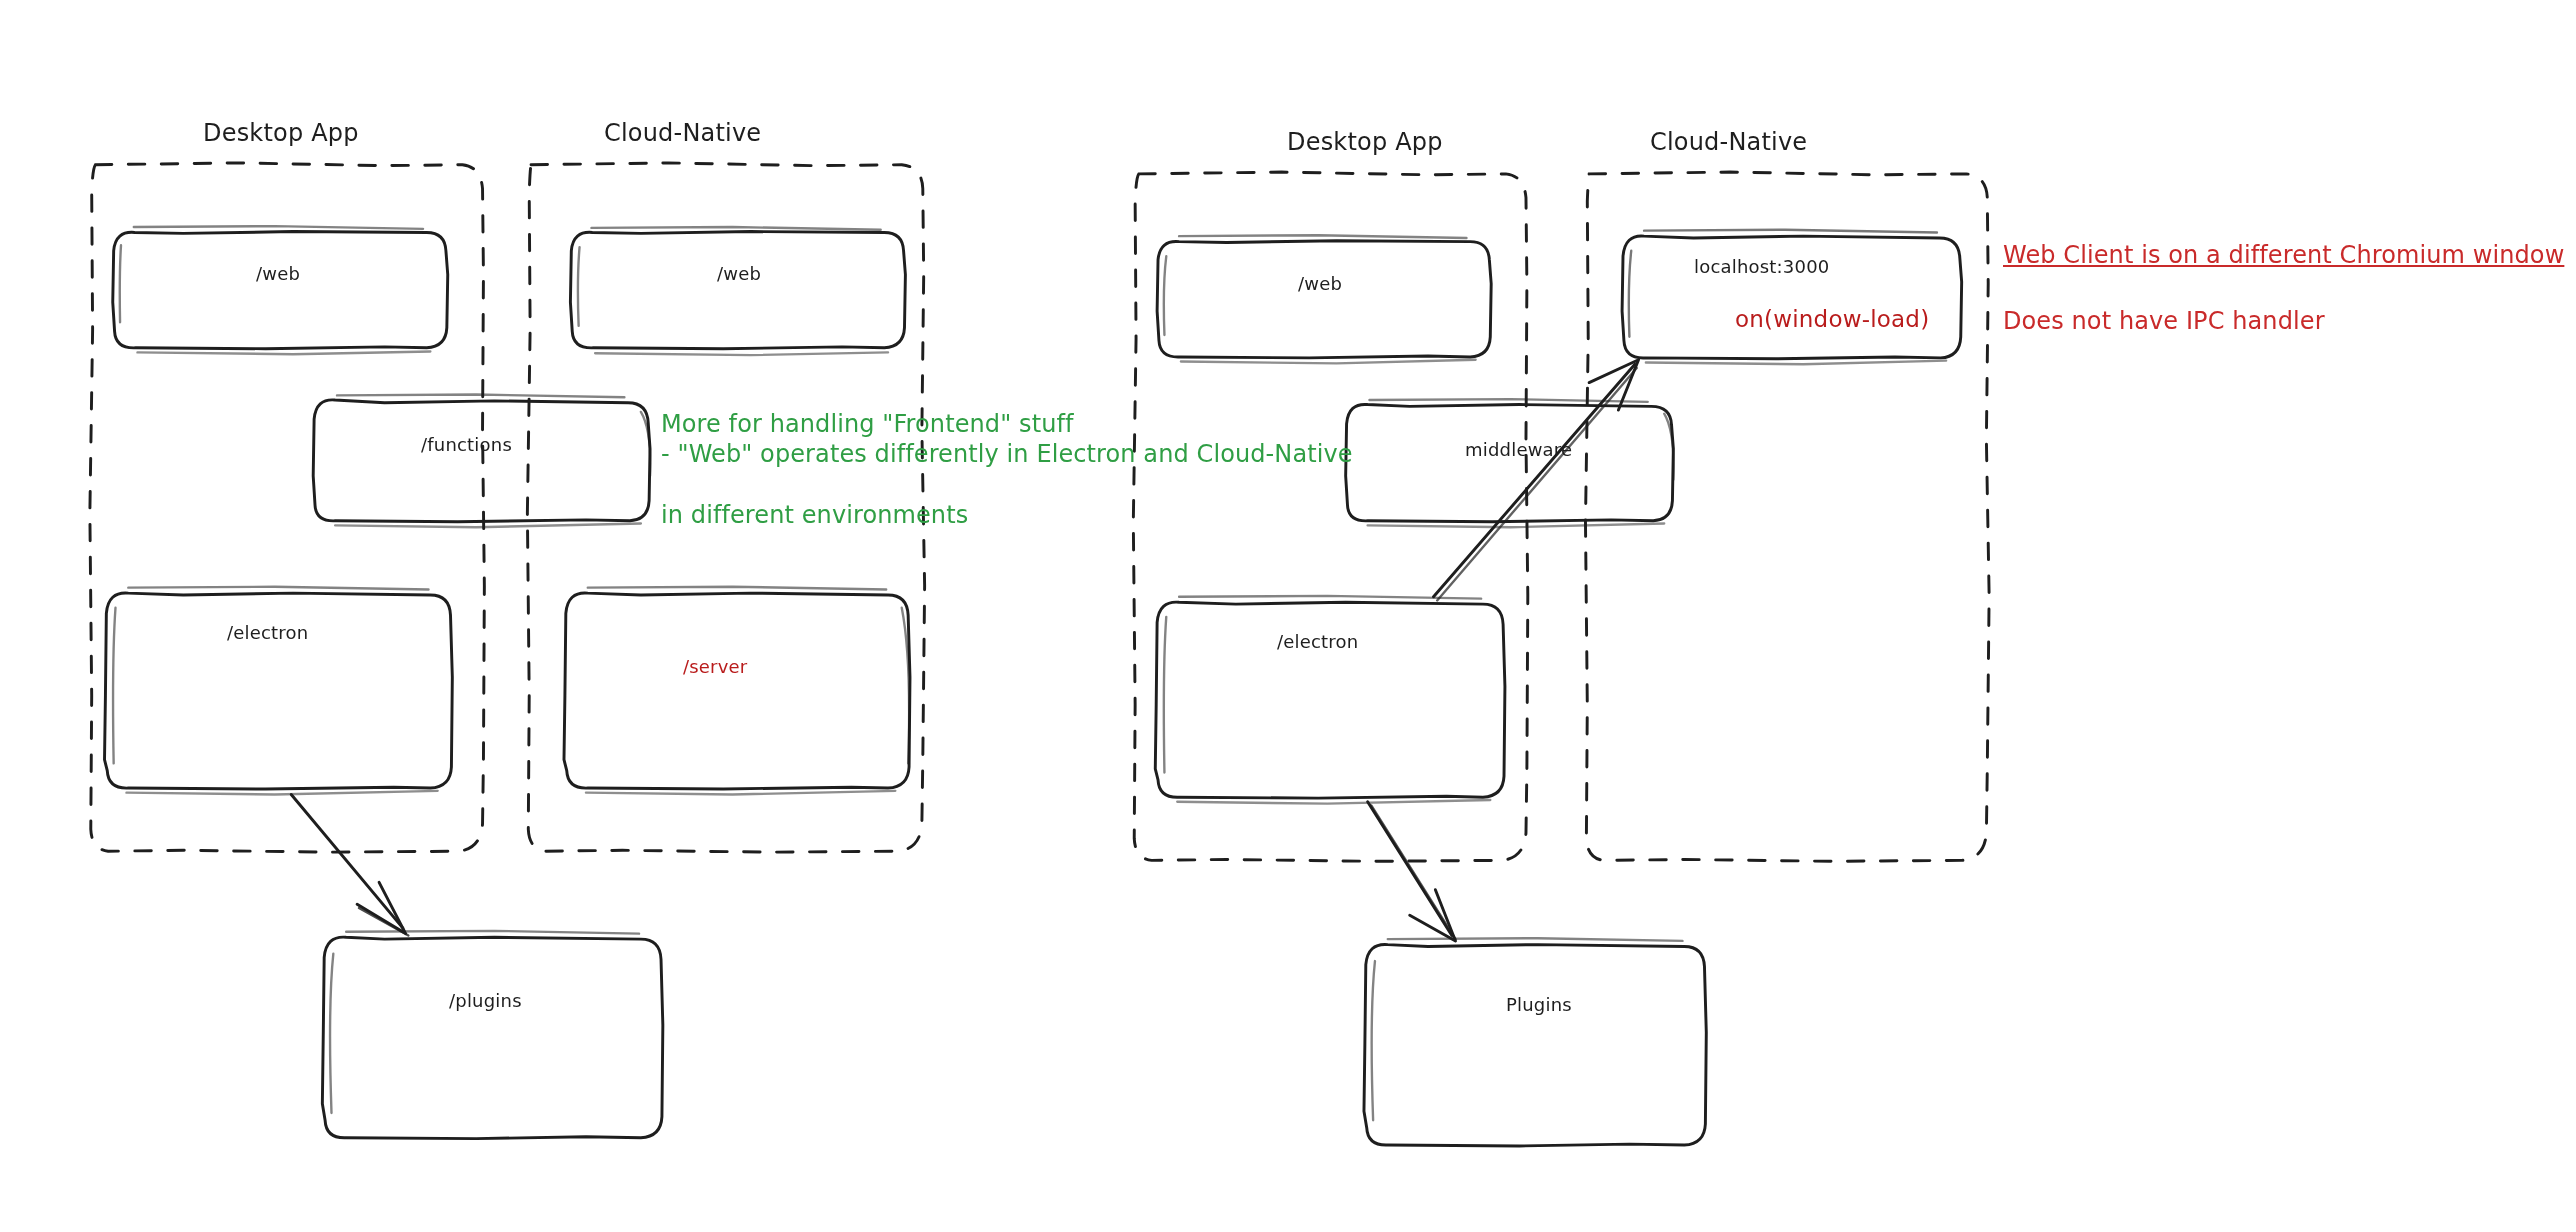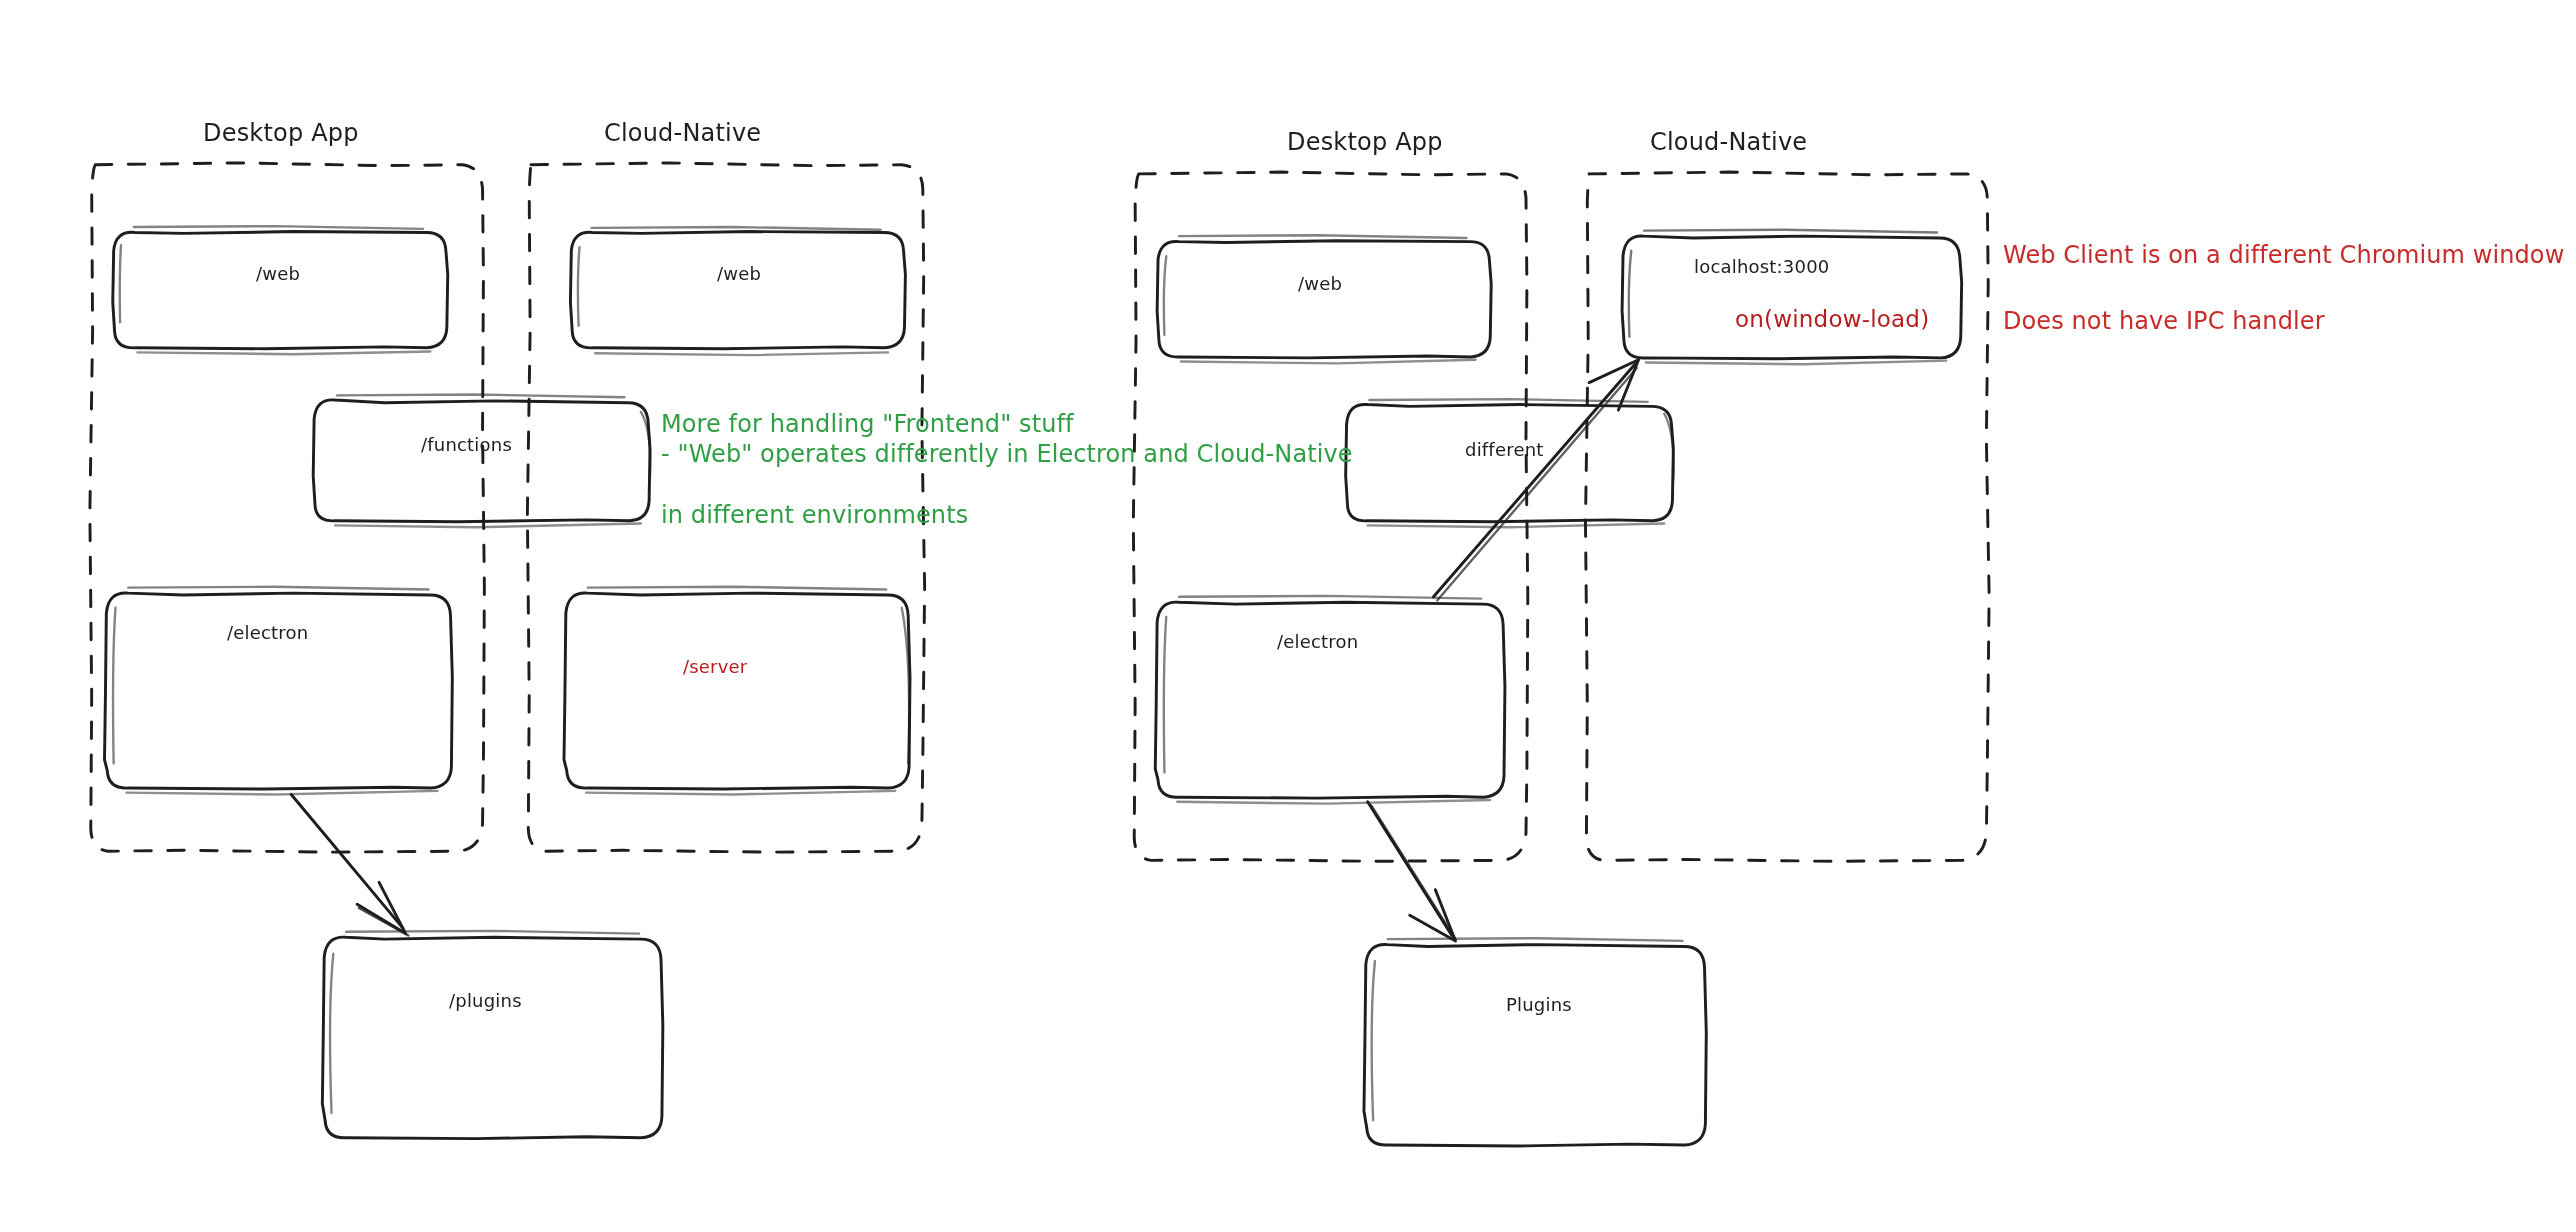--- a/index.html
+++ b/index.html
@@ -226,21 +226,21 @@
   <div class="note note-green" style="left:661px;top:501px;">in different environments</div>
 
   <div class="lbl group-title" style="left:1287px;top:130px;">Desktop App</div>
   <div class="lbl group-title" style="left:1650px;top:130px;">Cloud-Native</div>
 
   <div class="lbl node-label" style="left:1298px;top:275px;">/web</div>
 
   <div class="lbl node-label" style="left:1694px;top:258px;">localhost:3000</div>
   <div class="lbl node-sub red-text" style="left:1735px;top:308px;">on(window-load)</div>
 
-  <div class="lbl node-label" style="left:1465px;top:441px;">different</div>
+  <div class="lbl node-label" style="left:1465px;top:441px;">middleware</div>
   <div class="lbl node-label" style="left:1277px;top:633px;">/electron</div>
   <div class="lbl node-label" style="left:1506px;top:996px;">Plugins</div>
 
-  <div class="note note-red" style="left:2003px;top:241px;">Web Client is on a different Chromium window</div>
+  <div class="note note-red" style="left:2003px;top:241px;text-decoration:underline;">Web Client is on a different Chromium window</div>
   <div class="note note-red" style="left:2003px;top:307px;">Does not have IPC handler</div>
 
 </div>
 
 
 </body></html>

